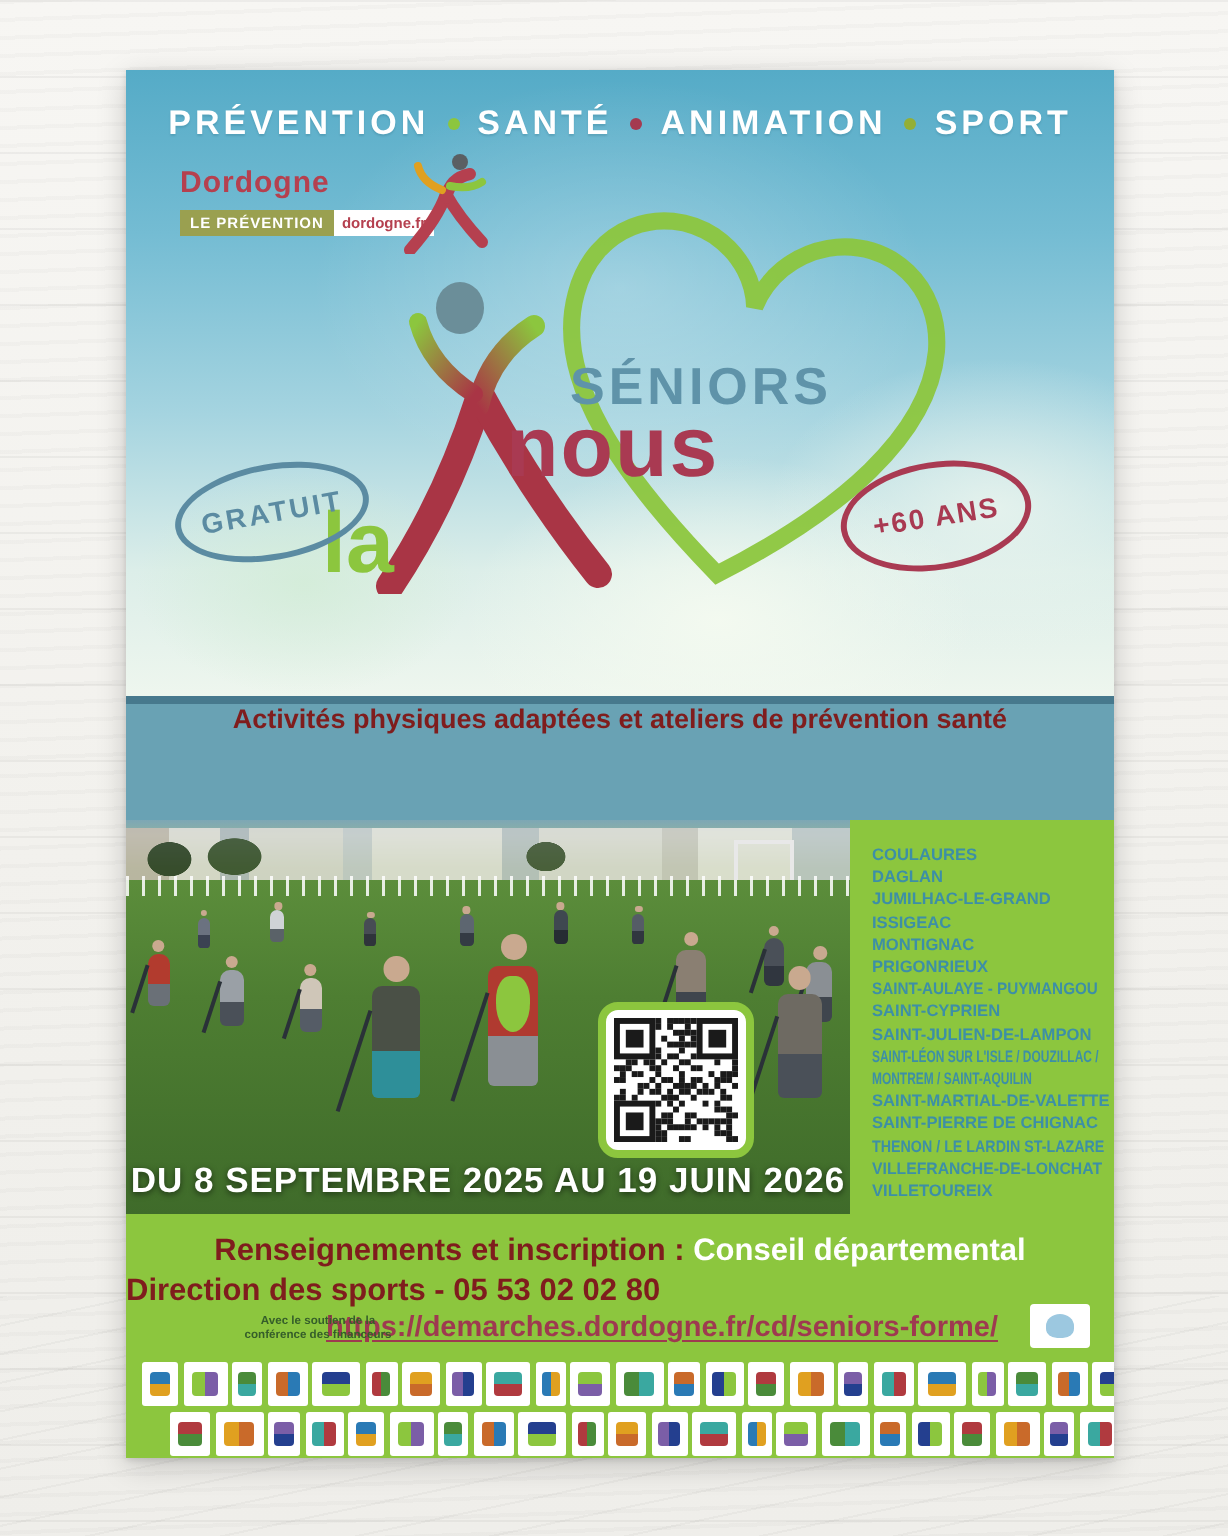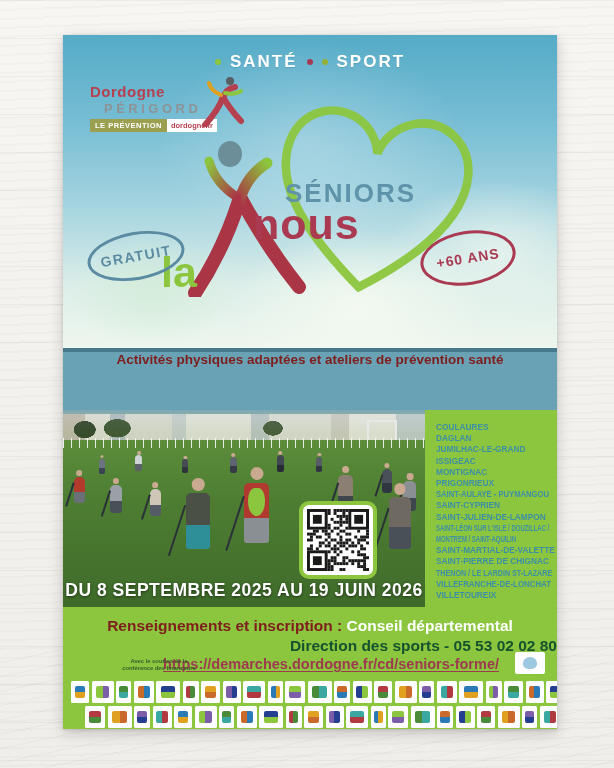--- a/index.html
+++ b/index.html
@@ -104,21 +104,21 @@
   .towns li:nth-child(10),.towns li:nth-child(11){transform:scaleX(0.72);}
   .towns li:nth-child(7){transform:scaleX(0.92);}
   .towns li:nth-child(14){transform:scaleX(0.86);}
   .towns li:nth-child(15){transform:scaleX(0.95);}
 
   
   .footer{position:relative;width:100%;height:122px;background:#8cc63e;box-sizing:border-box;padding-top:9px;}
   .footer .l1{text-align:center;font-size:15.5px;font-weight:bold;line-height:20px;}
   .footer .l1 .lab{color:#7f1d1d;}
   .footer .l1 .val{color:#ffffff;}
-  .footer .l2{text-align:right;font-size:15.5px;font-weight:bold;color:#14532d;line-height:19px;}
+  .footer .l2{text-align:left;font-size:15.5px;font-weight:bold;color:#7f1d1d;line-height:19px;}
   .footer .l3{position:relative;height:20px;margin-top:1px;margin-left:42px;}
   .footer .support{position:absolute;left:10px;top:2px;width:88px;font-size:5.8px;font-weight:bold;
     color:#355e2a;text-align:center;line-height:7px;}
   .footer .url{display:block;text-align:center;font-size:14.5px;font-weight:bold;color:#9e3a50;
     text-decoration:underline;text-underline-offset:2px;}
   .footer .mini-logo{position:absolute;right:12px;top:-4px;width:30px;height:22px;background:#ffffff;border-radius:2px;
     display:flex;align-items:center;justify-content:center;}
   .footer .mini-logo span{width:14px;height:12px;border-radius:50% 50% 40% 40%;background:#9cc8e0;display:block;}
   .logo-strip{margin:5px 8px 0 8px;}
   .logo-row{display:flex;gap:2.5px;margin-bottom:3px;align-items:flex-start;}
@@ -129,30 +129,31 @@
 </head>
 <body>
 
 <div class="wood-scratch"></div>
 
 <div class="poster">
 
   <div class="sky">
 
     <div class="banner">
+      <span>PRÉVENTION</span>
       <span class="dot" style="background:#8cc63e"></span>
       <span>SANTÉ</span>
       <span class="dot" style="background:#a43a50"></span>
+      <span>ANIMATION</span>
       <span class="dot" style="background:#93af37"></span>
       <span>SPORT</span>
     </div>
 
     <div class="dept-logo">
       <div class="l1">Dordogne</div>
-      <div class="l2">PÉRIGORD</div>
       <div class="l3row">
         <span class="l3">LE PRÉVENTION</span>
         <span class="l4">dordogne.fr</span>
       </div>
     </div>
 
     <svg class="logo-figure" viewBox="0 0 46 52">
       <circle cx="31" cy="6" r="4" fill="#5a5f63"></circle>
       <path d="M6 50 Q 20 34 24 22" stroke="#b5404f" stroke-width="6" fill="none" stroke-linecap="round"></path>
       <path d="M42 46 Q 30 33 24 22" stroke="#b5404f" stroke-width="6" fill="none" stroke-linecap="round"></path>

